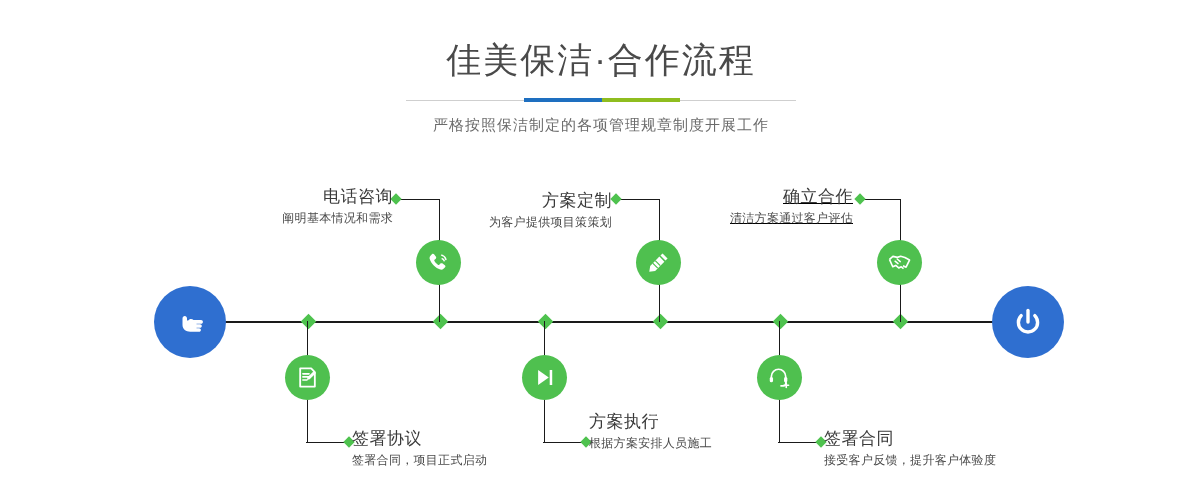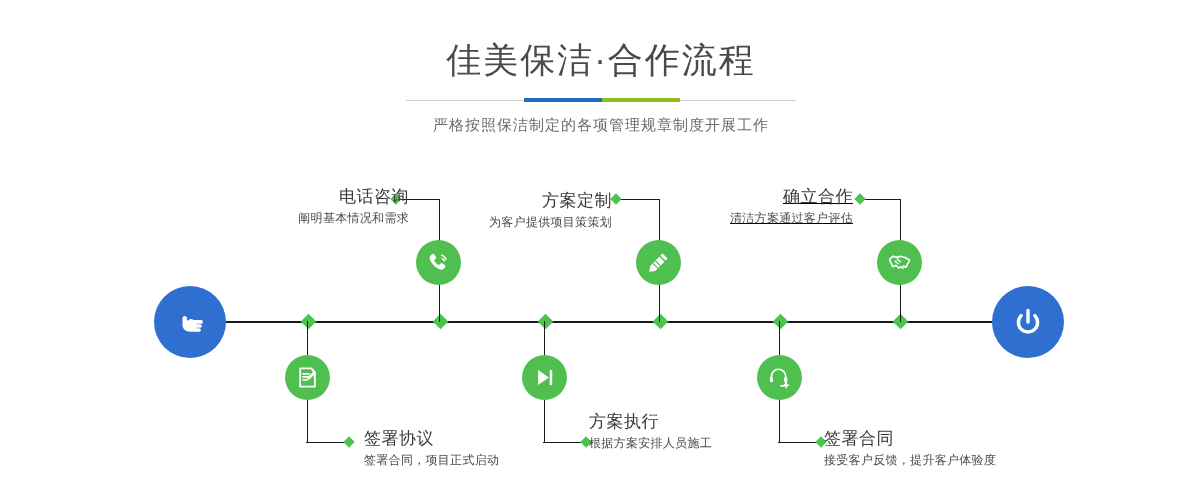--- a/index.html
+++ b/index.html
@@ -159,21 +159,21 @@
     <div class="node-circle" style="left:416px; top:240px;">
       <span>
         <svg width="27" height="27" viewBox="0 0 28 28">
           <path fill="#ffffff" d="M7.4 5.2c.6-.6 1.5-.5 2 .2l2 2.7c.4.6.3 1.4-.2 1.9l-1.3 1.2c-.3.3-.4.7-.2 1.1.7 1.6 2.4 3.4 4 4.3.4.2.8.1 1.1-.2l1.2-1.3c.5-.5 1.3-.6 1.9-.2l2.7 2c.7.5.8 1.4.2 2l-1.6 1.6c-.9.9-2.2 1.2-3.4.8-2.5-.8-4.8-2.3-6.7-4.2-1.9-1.9-3.4-4.2-4.2-6.7-.4-1.2-.1-2.5.8-3.4l1.7-1.8z"></path>
           <path fill="none" stroke="#ffffff" stroke-width="1.5" stroke-linecap="round" d="M17.2 6.4a6.4 6.4 0 0 1 4.5 4.5"></path>
           <path fill="none" stroke="#ffffff" stroke-width="1.5" stroke-linecap="round" d="M17.8 10.1a3 3 0 0 1 2.1 2.1"></path>
         </svg>
       </span>
     </div>
 
-    <div class="label-block align-right" style="left:134px; top:186px; width:275px;">
+    <div class="label-block align-right" style="left:118px; top:186px; width:275px;">
       <div class="title">电话咨询</div>
       <div class="desc">阐明基本情况和需求</div>
     </div>
 
     <div class="stroke-v" style="left:307px; top:321px; height:79px;"></div>
     <div class="stroke-v" style="left:306.6px; top:398px; height:45px;"></div>
     <div class="stroke-h" style="left:306px; top:442px; width:43px;"></div>
     <div class="tiny-diamond" style="left:345px; top:438px;"></div>
 
     <div class="node-circle" style="left:285px; top:355px;">
@@ -181,21 +181,21 @@
         <svg width="27" height="27" viewBox="0 0 28 28">
           <path fill="none" stroke="#ffffff" stroke-width="1.9" stroke-linejoin="round" d="M6.4 4.6h11.4l3.8 3.8v15H6.4z"></path>
           <line x1="9.2" y1="10.2" x2="15.6" y2="10.2" stroke="#ffffff" stroke-width="1.7" stroke-linecap="round"></line>
           <line x1="9.2" y1="13.4" x2="15.6" y2="13.4" stroke="#ffffff" stroke-width="1.7" stroke-linecap="round"></line>
           <line x1="9.2" y1="16.6" x2="13.4" y2="16.6" stroke="#ffffff" stroke-width="1.7" stroke-linecap="round"></line>
           <path fill="#ffffff" d="M20.6 7.2l2.2 2.2-6.5 6.5-3 .8.8-3z"></path>
         </svg>
       </span>
     </div>
 
-    <div class="label-block align-left" style="left:364px; top:428px; width:300px;">
+    <div class="label-block align-left" style="left:352px; top:428px; width:300px;">
       <div class="title">签署协议</div>
       <div class="desc">签署合同，项目正式启动</div>
     </div>
 
     <div class="stroke-v" style="left:659px; top:243px; height:79px;"></div>
     <div class="stroke-h" style="left:616px; top:199px; width:44px;"></div>
     <div class="stroke-v" style="left:658.6px; top:199px; height:45px;"></div>
     <div class="tiny-diamond" style="left:612px; top:195px;"></div>
 
     <div class="node-circle" style="left:636px; top:240px;">

